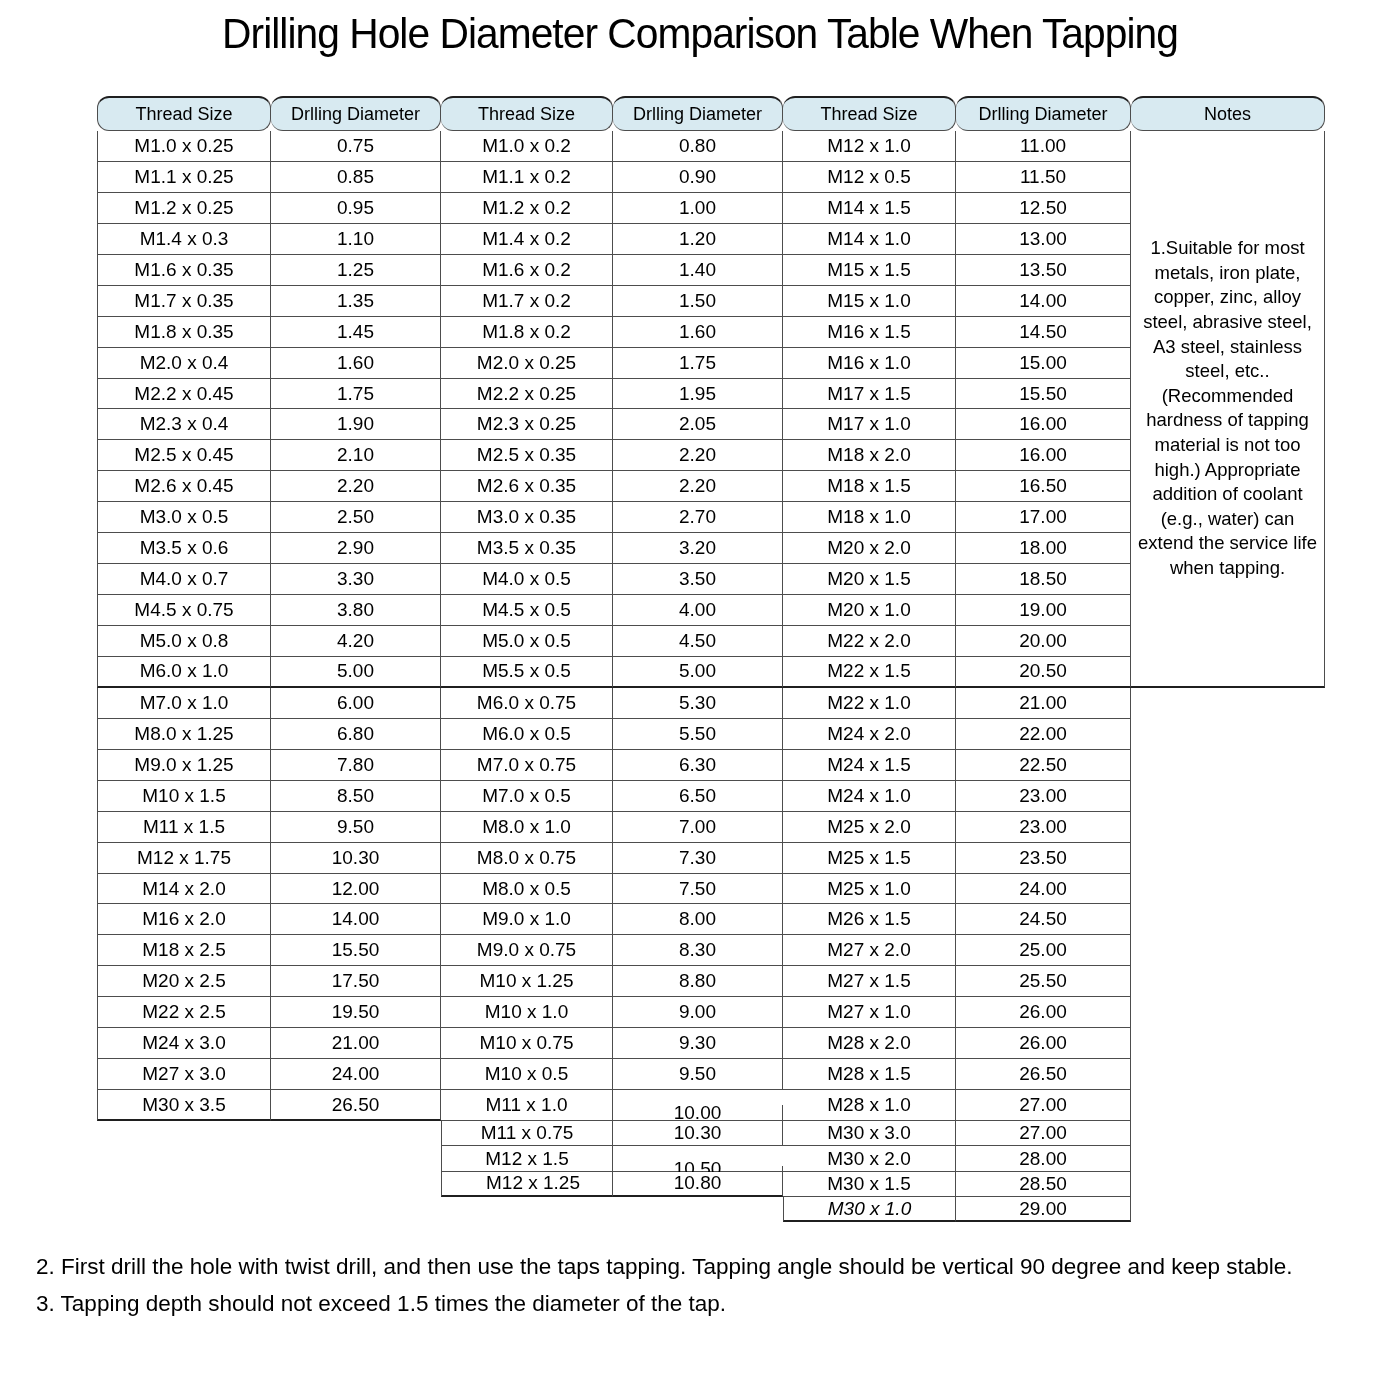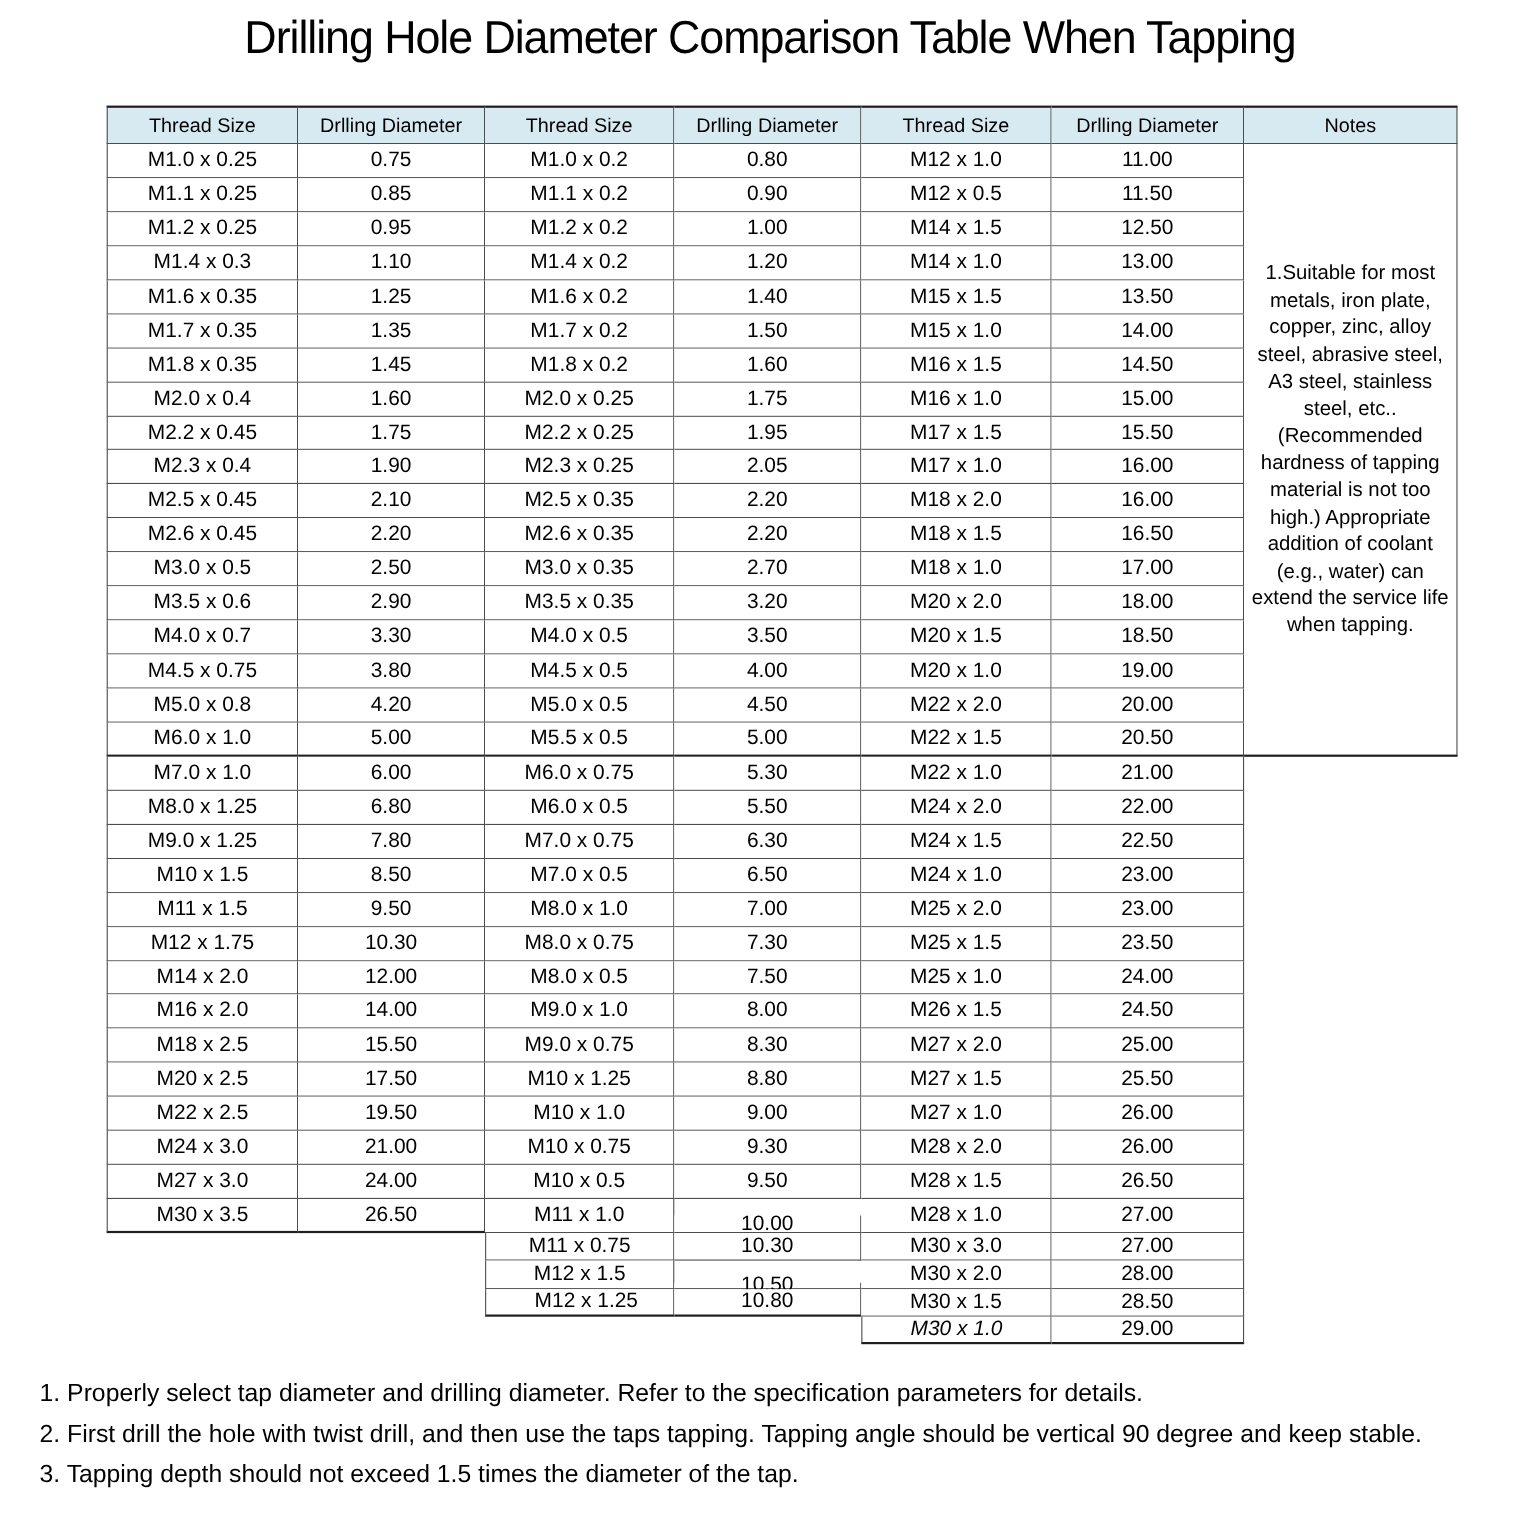--- a/index.html
+++ b/index.html
@@ -29,20 +29,21 @@
     box-sizing:border-box;background:#ffffff;
     display:flex;align-items:center;justify-content:center;
     border-right:1px solid var(--border);
     border-bottom:1px solid var(--border);
     font-size:19px;line-height:1.05;white-space:nowrap;
   }
   .cell.header{
     background:var(--header-bg);
     border-top:2px solid var(--border-strong);
     font-size:18px;
+    border-radius:12px;
   }
   .cell.bl{border-left:1px solid var(--border);}
   .cell.thick{border-bottom:2px solid var(--border-strong);}
   .cell.last{border-bottom:2px solid var(--border-strong);}
   .cell.notes{
     font-size:18.5px;line-height:1.33;white-space:normal;
     text-align:center;padding:0 2px;align-items:center;
   }
   .cell.notes.last-notes{border-bottom:1px solid var(--border);}
   .footnotes{
@@ -267,16 +268,15 @@
     <div class="cell " style="grid-area: 35 / 5;">M30 x 2.0</div>
     <div class="cell " style="grid-area: 35 / 6;">28.00</div>
     <div class="cell " style="grid-area: 36 / 5;">M30 x 1.5</div>
     <div class="cell " style="grid-area: 36 / 6;">28.50</div>
     <div class="cell  last bl" style="grid-area: 37 / 5; font-style: italic;">M30 x 1.0</div>
     <div class="cell  last" style="grid-area: 37 / 6;">29.00</div>
     <div class="cell notes thick" style="grid-area: 2 / 7 / 20;">1.Suitable for most metals, iron plate, copper, zinc, alloy steel, abrasive steel, A3 steel, stainless steel, etc..(Recommended hardness of tapping material is not too high.) Appropriate addition of coolant (e.g., water) can extend the service life when tapping.</div>
   </div>
 
 <div class="footnotes">
-  <div>1. Properly select tap diameter and drilling diameter. Refer to the specification parameters for details.</div>
   <div>2. First drill the hole with twist drill, and then use the taps tapping. Tapping angle should be vertical 90 degree and keep stable.</div>
   <div>3. Tapping depth should not exceed 1.5 times the diameter of the tap.</div>
 </div>
 
 </body></html>

